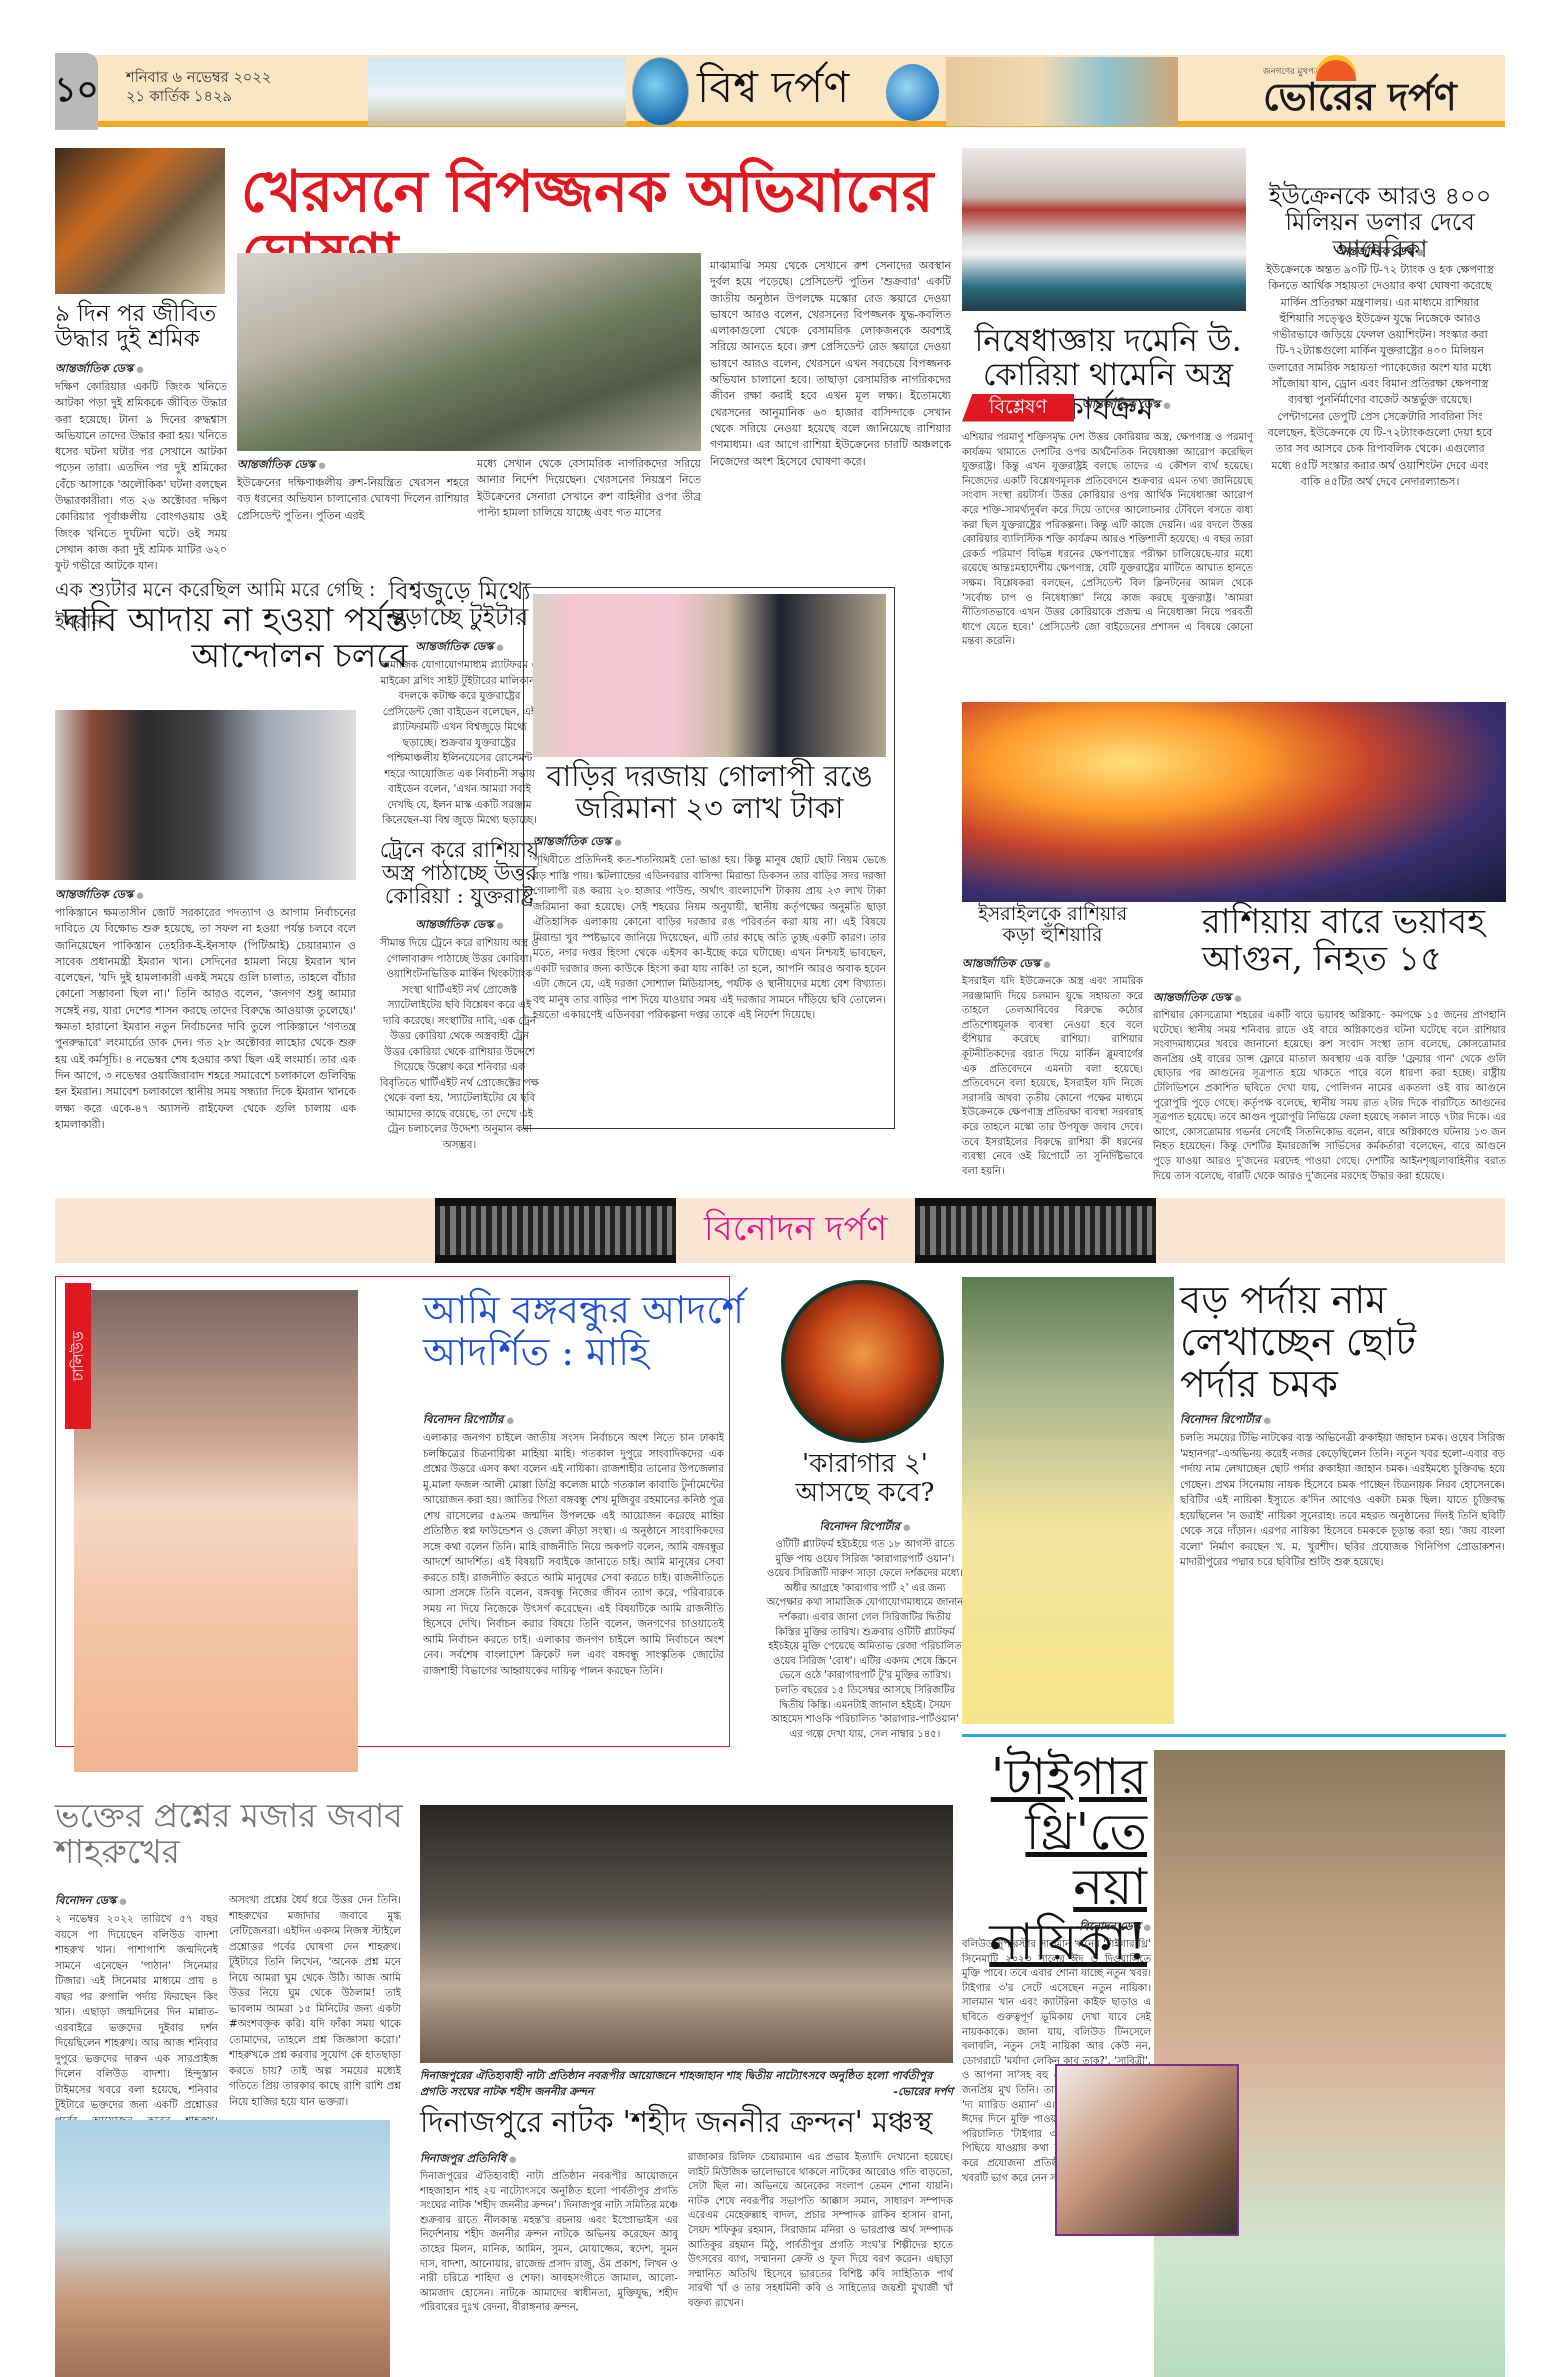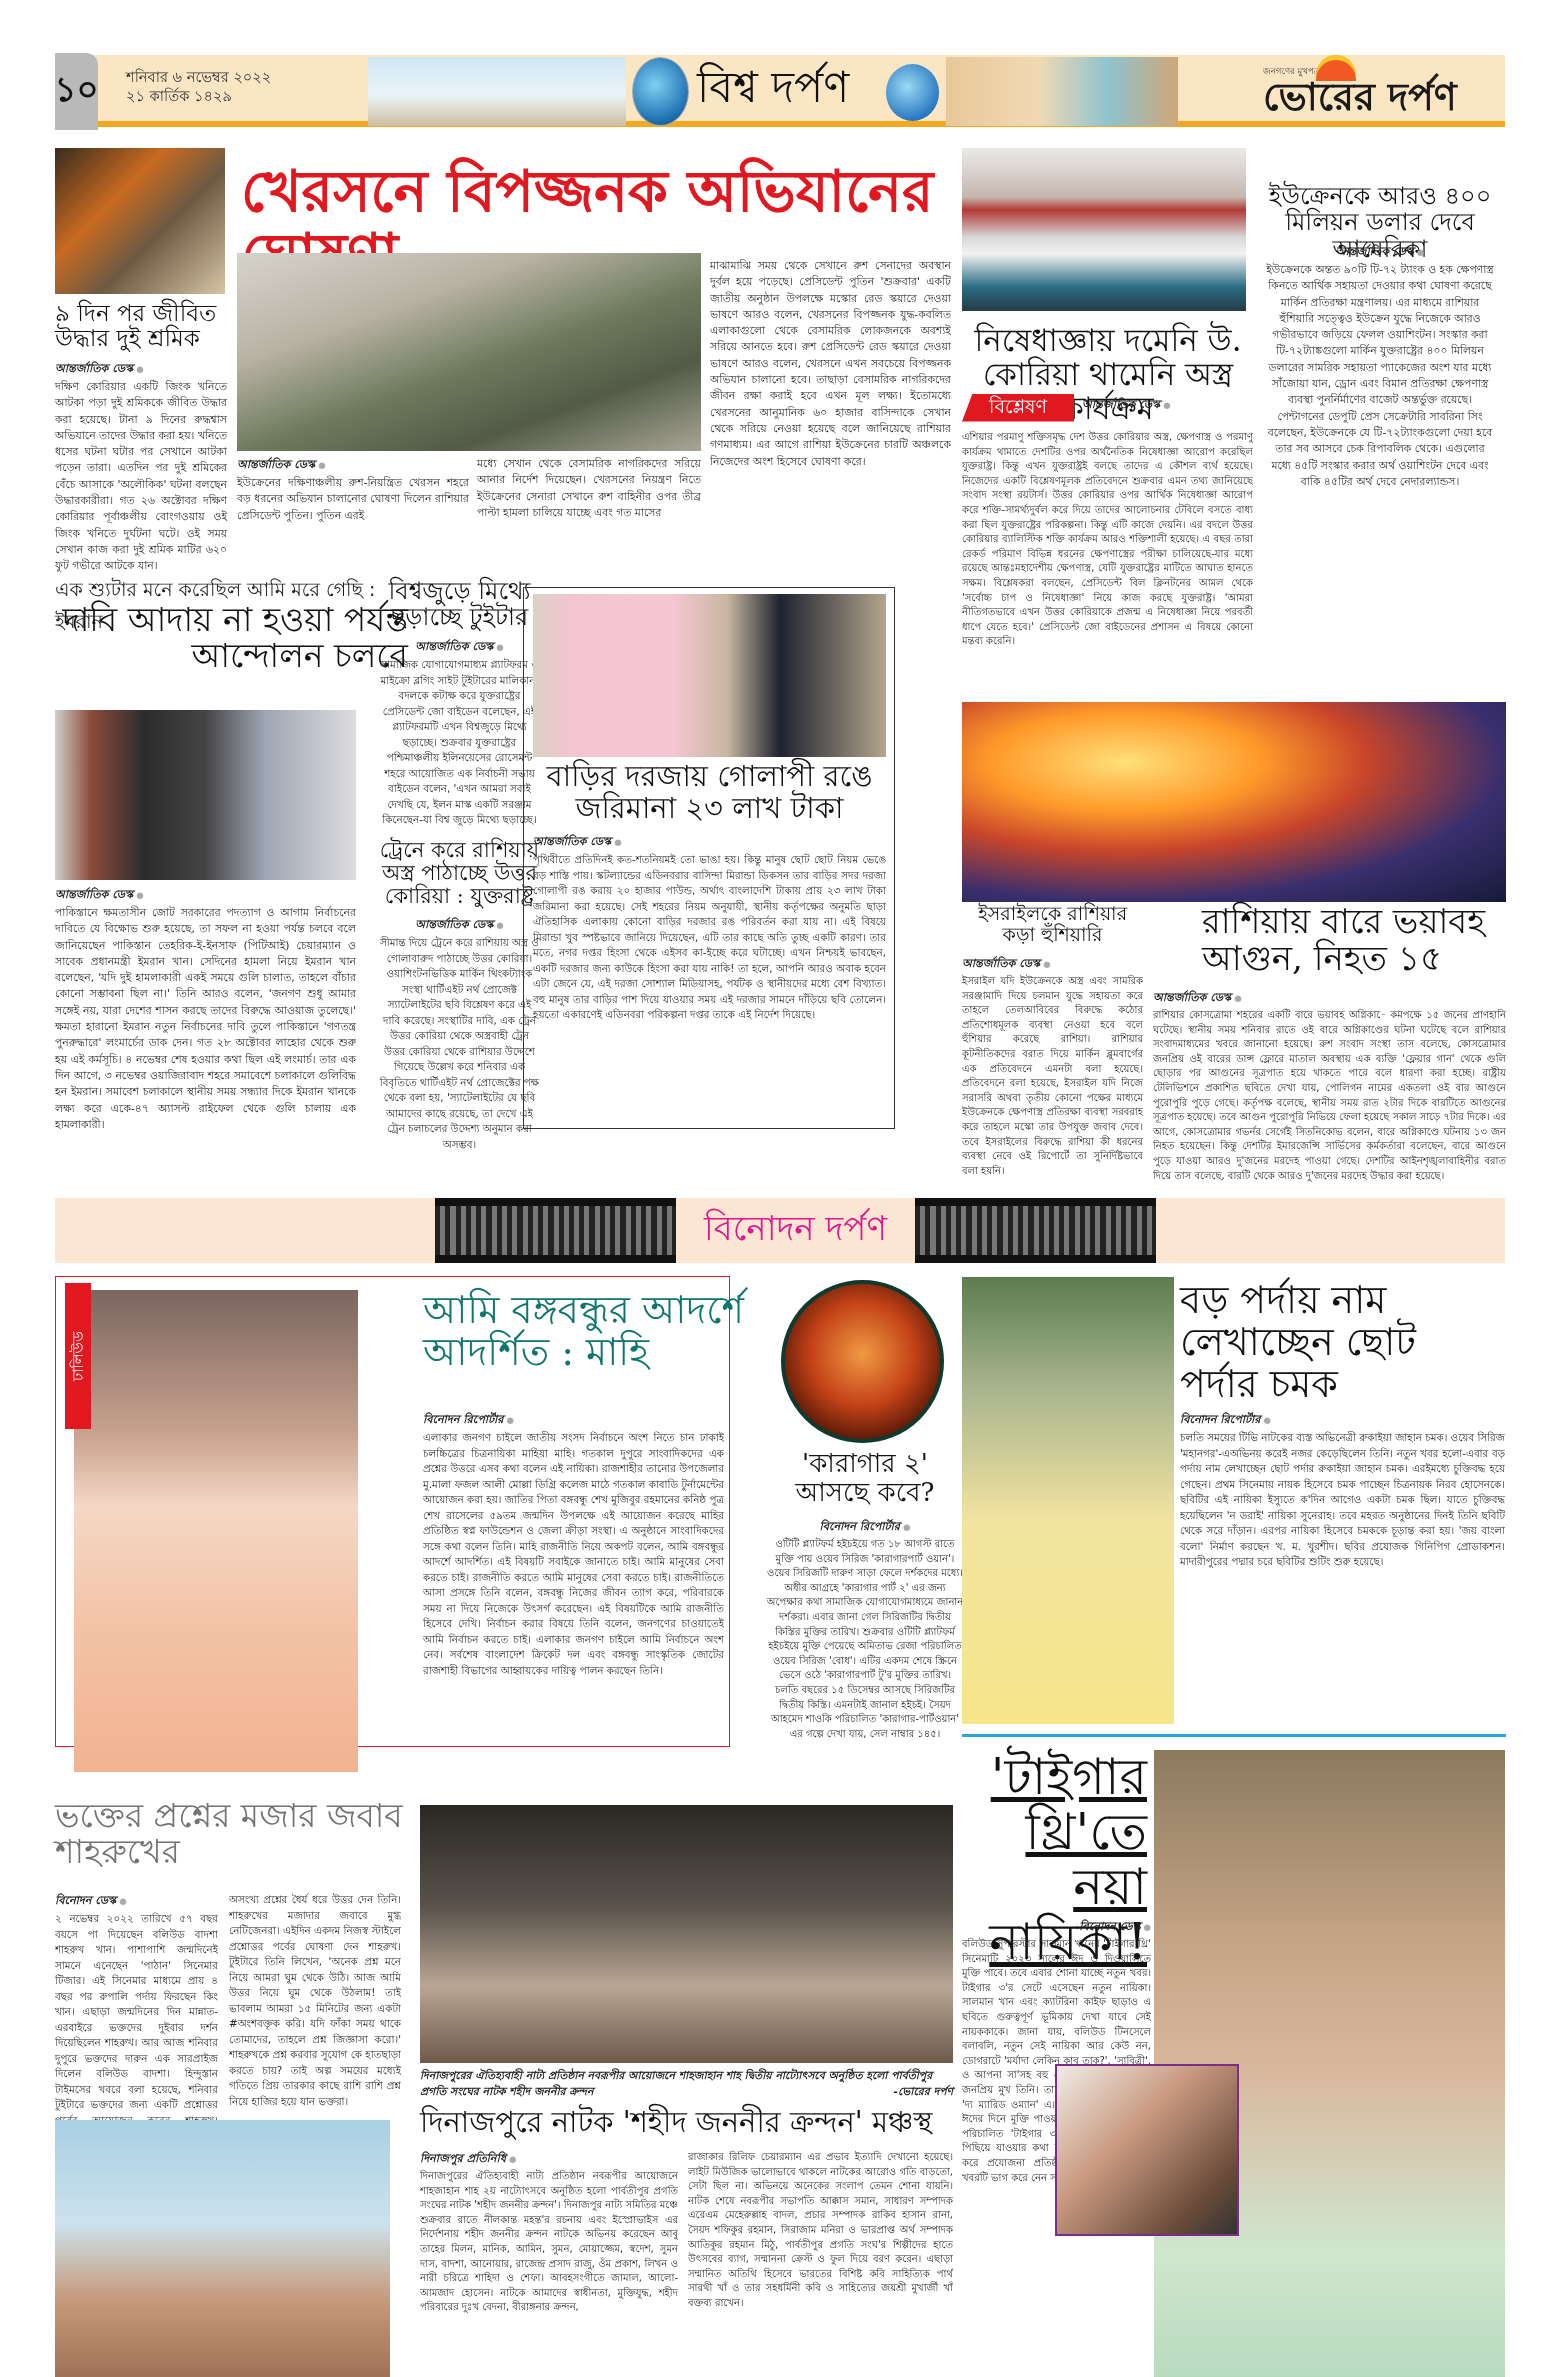--- a/index.html
+++ b/index.html
@@ -42,21 +42,21 @@
   .hl-miners { left: 55px; top: 301px; width: 172px; font-size: 23px; }
   .hl-nk { left: 962px; top: 323px; width: 292px; font-size: 31px; text-align: center; }
   .hl-ukraine { left: 1264px; top: 143px; width: 232px; font-size: 24px; text-align: center; margin-top: 40px; }
   .imran-kicker { left: 55px; top: 575px; width: 361px; font-size: 19px; color: #222; }
   .hl-imran { left: 55px; top: 602px; width: 353px; font-size: 33px; text-align: right; }
   .hl-twitter { left: 378px; top: 578px; width: 163px; font-size: 24px; text-align: center; }
   .hl-train { left: 378px; top: 839px; width: 163px; font-size: 21px; text-align: center; }
   .hl-pinkdoor { left: 533px; top: 761px; width: 353px; font-size: 29px; text-align: center; }
   .hl-israel { left: 962px; top: 903px; width: 181px; font-size: 19px; text-align: center; }
   .hl-russiafire { left: 1202px; top: 903px; width: 353px; font-size: 34px; }
-  .hl-mahi { left: 423px; top: 1290px; width: 344px; font-size: 38px; color: #0f766e; }
+  .hl-mahi { left: 423px; top: 1290px; width: 344px; font-size: 38px; color: #1d4ed8; }
   .hl-karagar { left: 766px; top: 1449px; width: 198px; font-size: 26px; text-align: center; }
   .hl-chomok { left: 1180px; top: 1280px; width: 325px; font-size: 38px; }
   .hl-srk { left: 55px; top: 1798px; width: 353px; font-size: 33px; color: #737373; }
   .hl-tiger { left: 962px; top: 1750px; width: 185px; font-size: 50px; text-align: right; text-decoration: underline; }
   .hl-dinajpur { left: 420px; top: 2107px; width: 533px; font-size: 29px; }
 
   
   .byline { font-style: italic; font-weight: bold; font-size: 11.2px; color: #222; }
   .byline::after { content: " \25CF"; color: #aaa; font-size: 8.6px; }
   .body { font-size: 10.8px; line-height: 16.3px; color: #2a2a2a; text-align: justify; }

